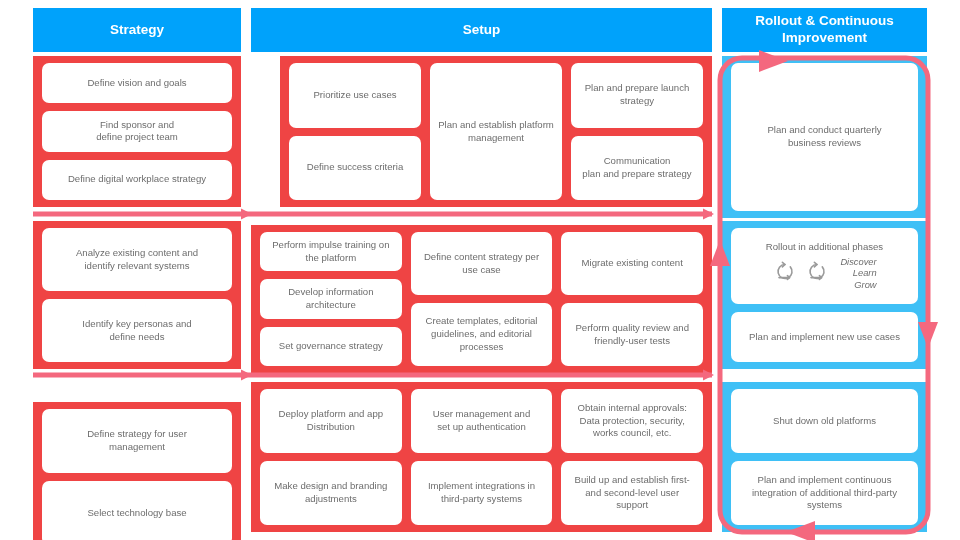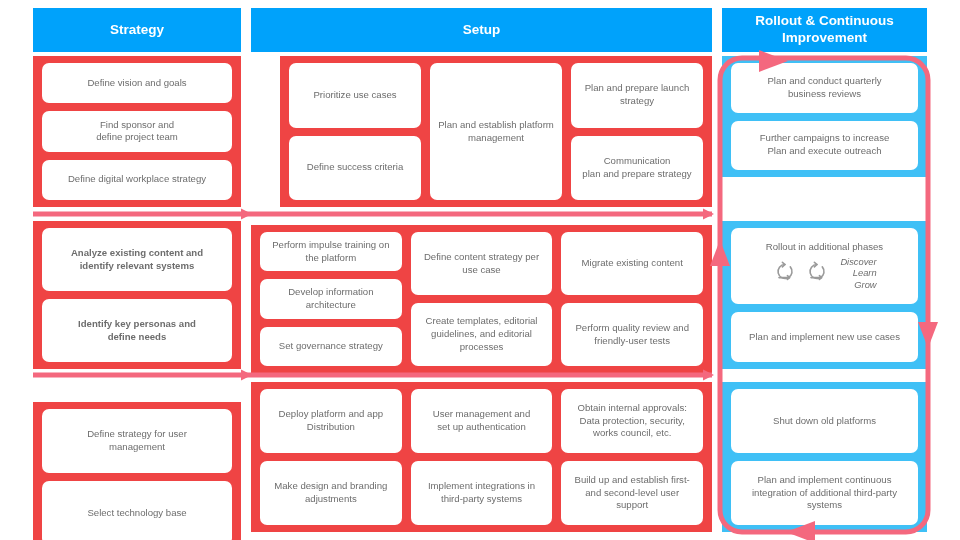--- a/index.html
+++ b/index.html
@@ -67,21 +67,21 @@
               <span class="card-text">Find sponsor and
 define project team</span>
             </div>
           <div class="card">
               <span class="card-text">Define digital workplace strategy</span>
             </div>
         </div>
       </div>
     </div>
 
-    <div class="band light" style="top:221px;height:148px;font-weight:bold;">
+    <div class="band light" style="top:221px;height:148px;">
       <div class="cards">
         <div class="subcol">
           <div class="card">
               <span class="card-text">Analyze existing content and
 identify relevant systems</span>
             </div>
           <div class="card">
               <span class="card-text">Identify key personas and
 define needs</span>
             </div>
@@ -212,30 +212,26 @@
         </div>
       </div>
     </div>
   </div>
 
   <div class="col" style="left:722px;width:205px;">
     <div class="col-head">
       <span>Rollout &amp; Continuous Improvement</span>
     </div>
 
-    <div class="band mid" style="top:56px;height:121px;">
+    <div class="band mid" style="top:56px;height:162px;">
       <div class="cards">
         <div class="subcol">
           <div class="card">
               <span class="card-text">Plan and conduct quarterly
 business reviews</span>
-            </div>
-          <div class="card">
-              <span class="card-text">Further campaigns to increase
-Plan and execute outreach</span>
             </div>
         </div>
       </div>
     </div>
 
     <div class="band mid" style="top:221px;height:148px;">
       <div class="cards">
         <div class="subcol">
           <div class="card cycle-card" style="flex:1.55;">
             <div class="cycle-title">Rollout in additional phases</div>

